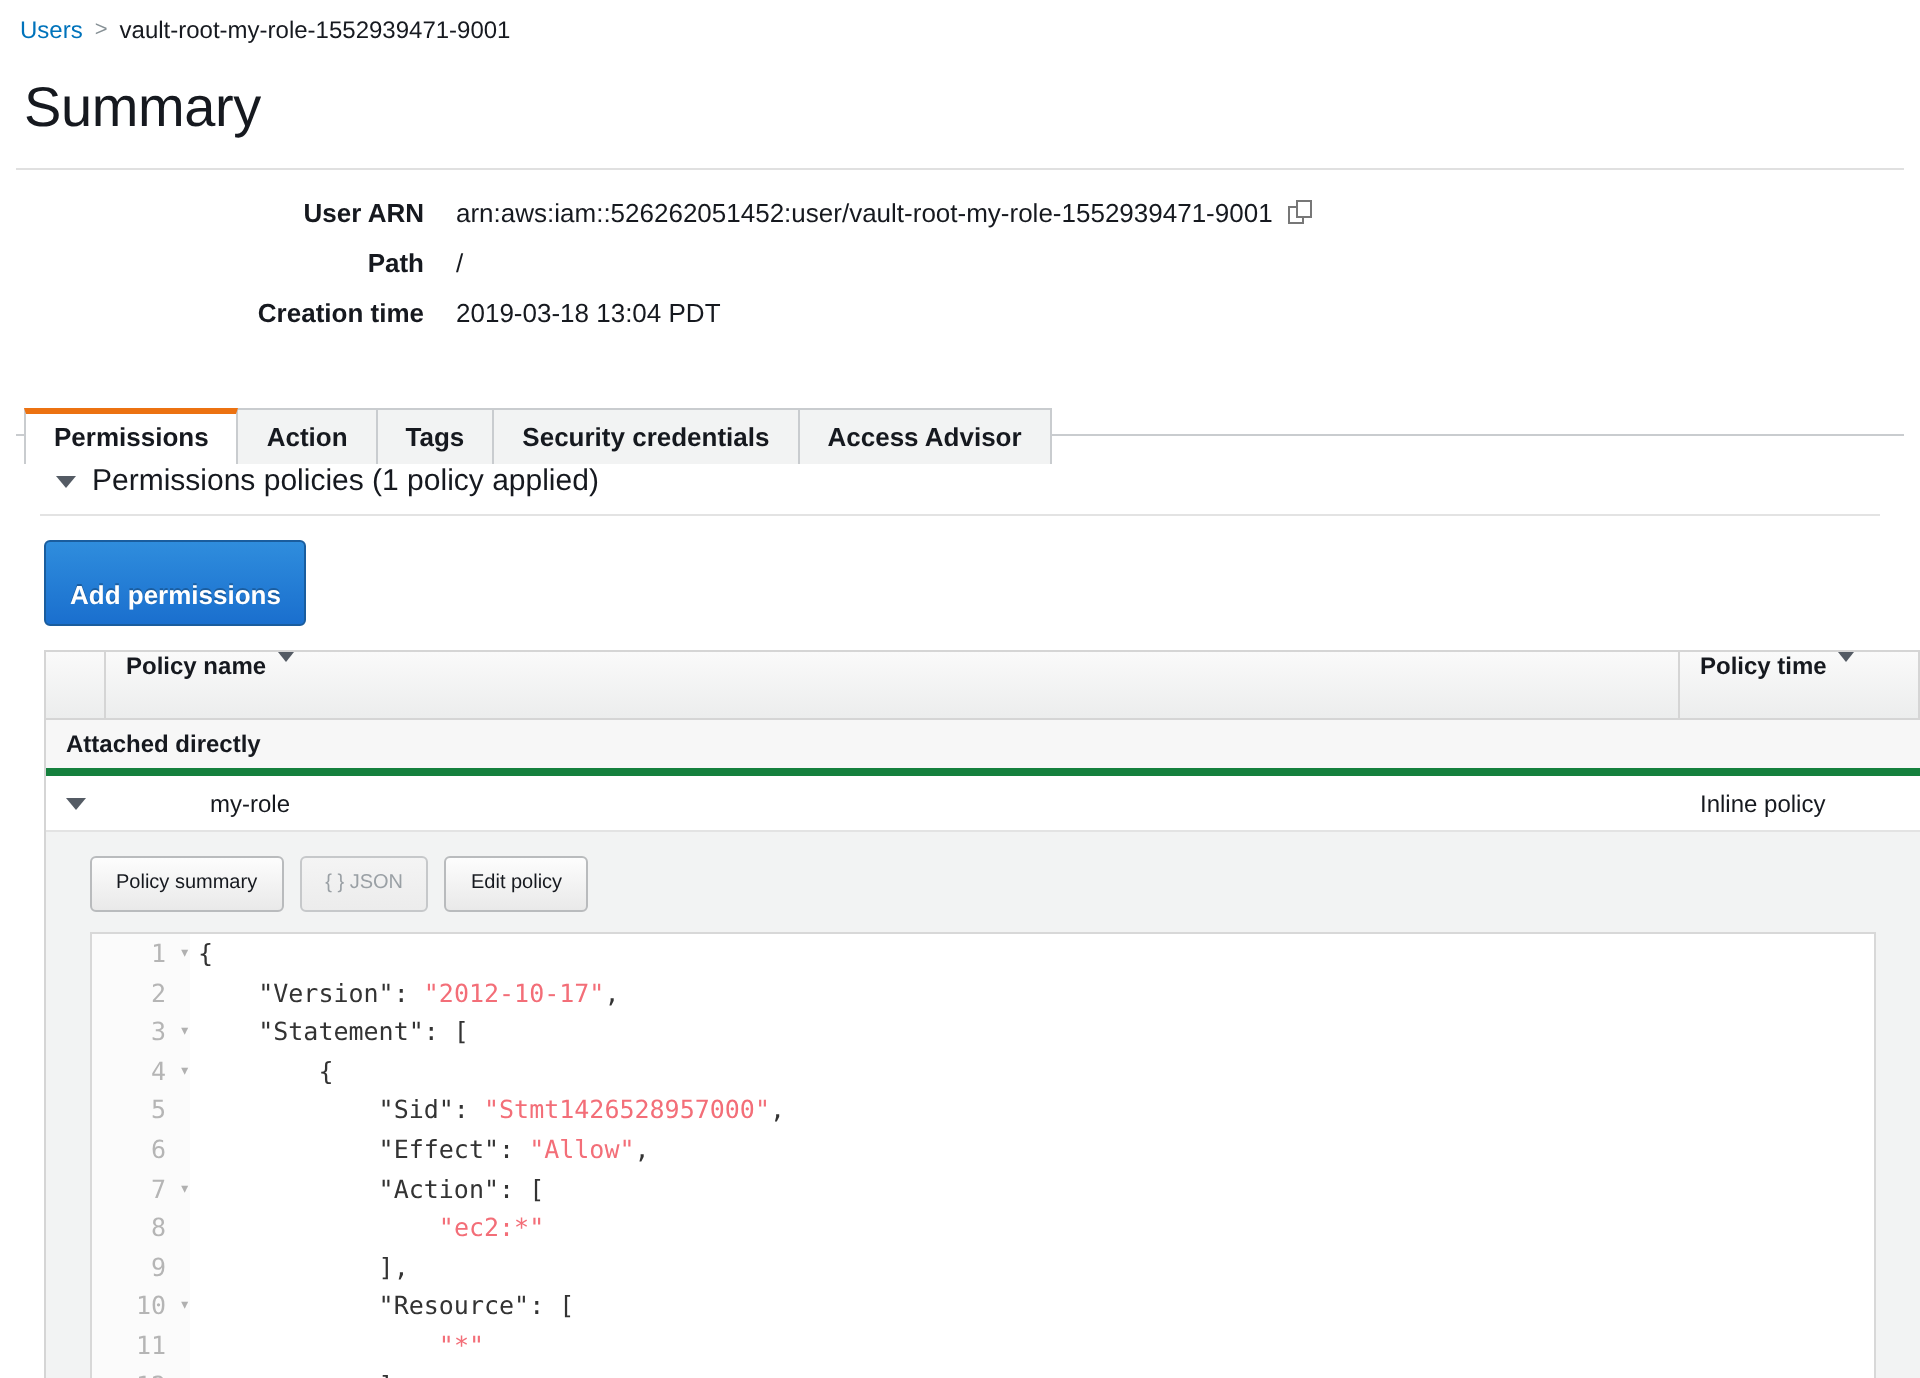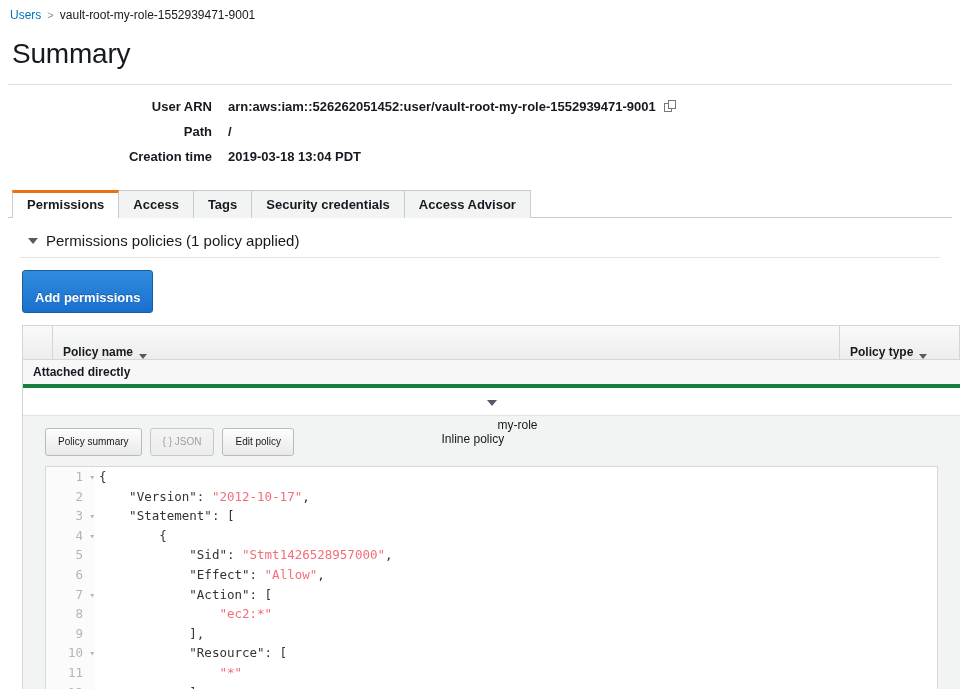--- a/index.html
+++ b/index.html
@@ -64,21 +64,20 @@
     color: #16191f;
     font-size: 13px;
     flex: 0 0 228px;
   }
   .detail-value {
     color: #16191f;
     font-size: 13px;
     display: flex;
     align-items: center;
     gap: 8px;
-    font-weight: bold;
   }
   .copy-icon {
     display: inline-block;
     width: 13px;
     height: 13px;
     position: relative;
     cursor: pointer;
     flex: 0 0 13px;
   }
   .copy-icon .sheet-back {
@@ -110,21 +109,21 @@
     font-weight: bold;
     color: #16191f;
     padding: 6px 14px 5px 14px;
     background: #f2f3f3;
     border: 1px solid #c9cccf;
     border-bottom: none;
     margin-right: -1px;
     cursor: pointer;
     line-height: 16px;
     position: relative;
-    top: 1px;
+    top: 15px;
   }
   .tab.active {
     background: #ffffff;
     border-top: 3px solid #ec7211;
     padding-top: 4px;
     z-index: 2;
   }
   .tab.active::after {
     content: "";
     position: absolute;
@@ -180,21 +179,21 @@
     background: #fff;
   }
   .thead {
     display: flex;
     background: linear-gradient(to bottom, #fafafa 0%, #eceded 100%);
     border-bottom: 1px solid #d5d5d5;
     height: 34px;
   }
   .th {
     display: flex;
-    align-items: flex-end;
+    align-items: flex-start;
     font-size: 12px;
     font-weight: bold;
     color: #16191f;
     border-right: 1px solid #d5d5d5;
     padding: 0 10px;
     gap: 6px;
     cursor: pointer;
   }
   .th.col-check { width: 30px; flex: 0 0 30px; padding: 0; }
   .th.col-name { flex: 1 1 auto; }
@@ -217,21 +216,20 @@
     padding-left: 10px;
   }
   .data-row {
     display: flex;
     align-items: center;
     height: 28px;
     border-bottom: 1px solid #e3e3e3;
     font-size: 12px;
     color: #16191f;
     background: #fff;
-    flex-direction: column;
   }
   .cell-expand {
     width: 30px; flex: 0 0 30px;
     display: flex; align-items: center; justify-content: center;
   }
   .cell-expand .caret { border-top-color: #545b64; }
   .cell-name { flex: 1 1 auto; padding-left: 52px; }
   .cell-type { width: 120px; flex: 0 0 120px; padding-left: 10px; }
 
   
@@ -339,21 +337,21 @@
 
   <div class="detail-row">
     <div class="detail-label">Creation time</div>
     <div class="detail-value">2019-03-18 13:04 PDT</div>
   </div>
 
 </div>
 
 <div class="tabbar">
   <div class="tab active">Permissions</div>
-  <div class="tab">Access</div>
+  <div class="tab">Action</div>
   <div class="tab">Tags</div>
   <div class="tab">Security credentials</div>
   <div class="tab">Access Advisor</div>
 </div>
 
 <div class="section-head">
   <span class="caret"></span>
   <span>Permissions policies (1 policy applied)</span>
 </div>
 <hr class="section-rule">
@@ -364,21 +362,21 @@
 
 <div class="table-wrap">
 
   <div class="thead">
     <div class="th col-check"></div>
     <div class="th col-name">
       <span>Policy name</span>
       <span class="sort-caret"></span>
     </div>
     <div class="th col-type">
-      <span>Policy type</span>
+      <span>Policy time</span>
       <span class="sort-caret"></span>
     </div>
   </div>
 
   <div class="group-row">
     <span>Attached directly</span>
   </div>
 
   <div class="data-row">
     <div class="cell-expand">

